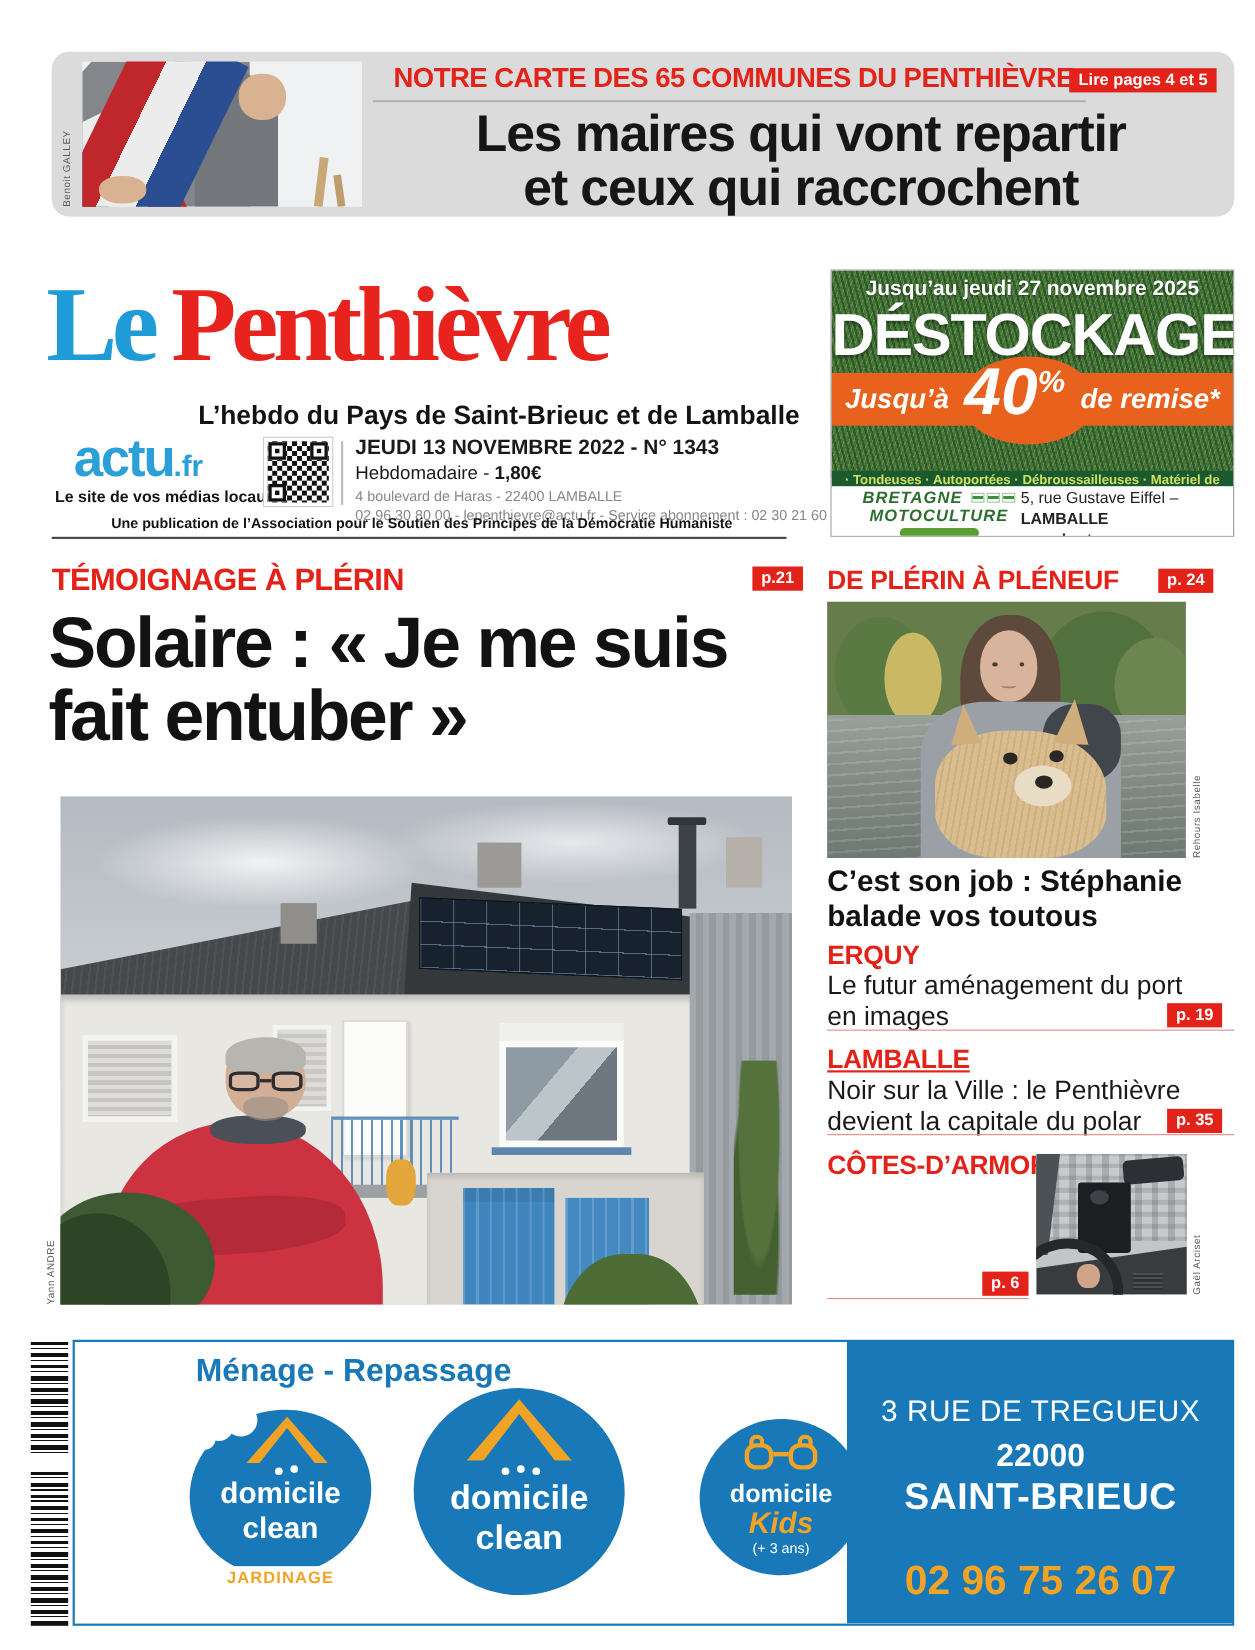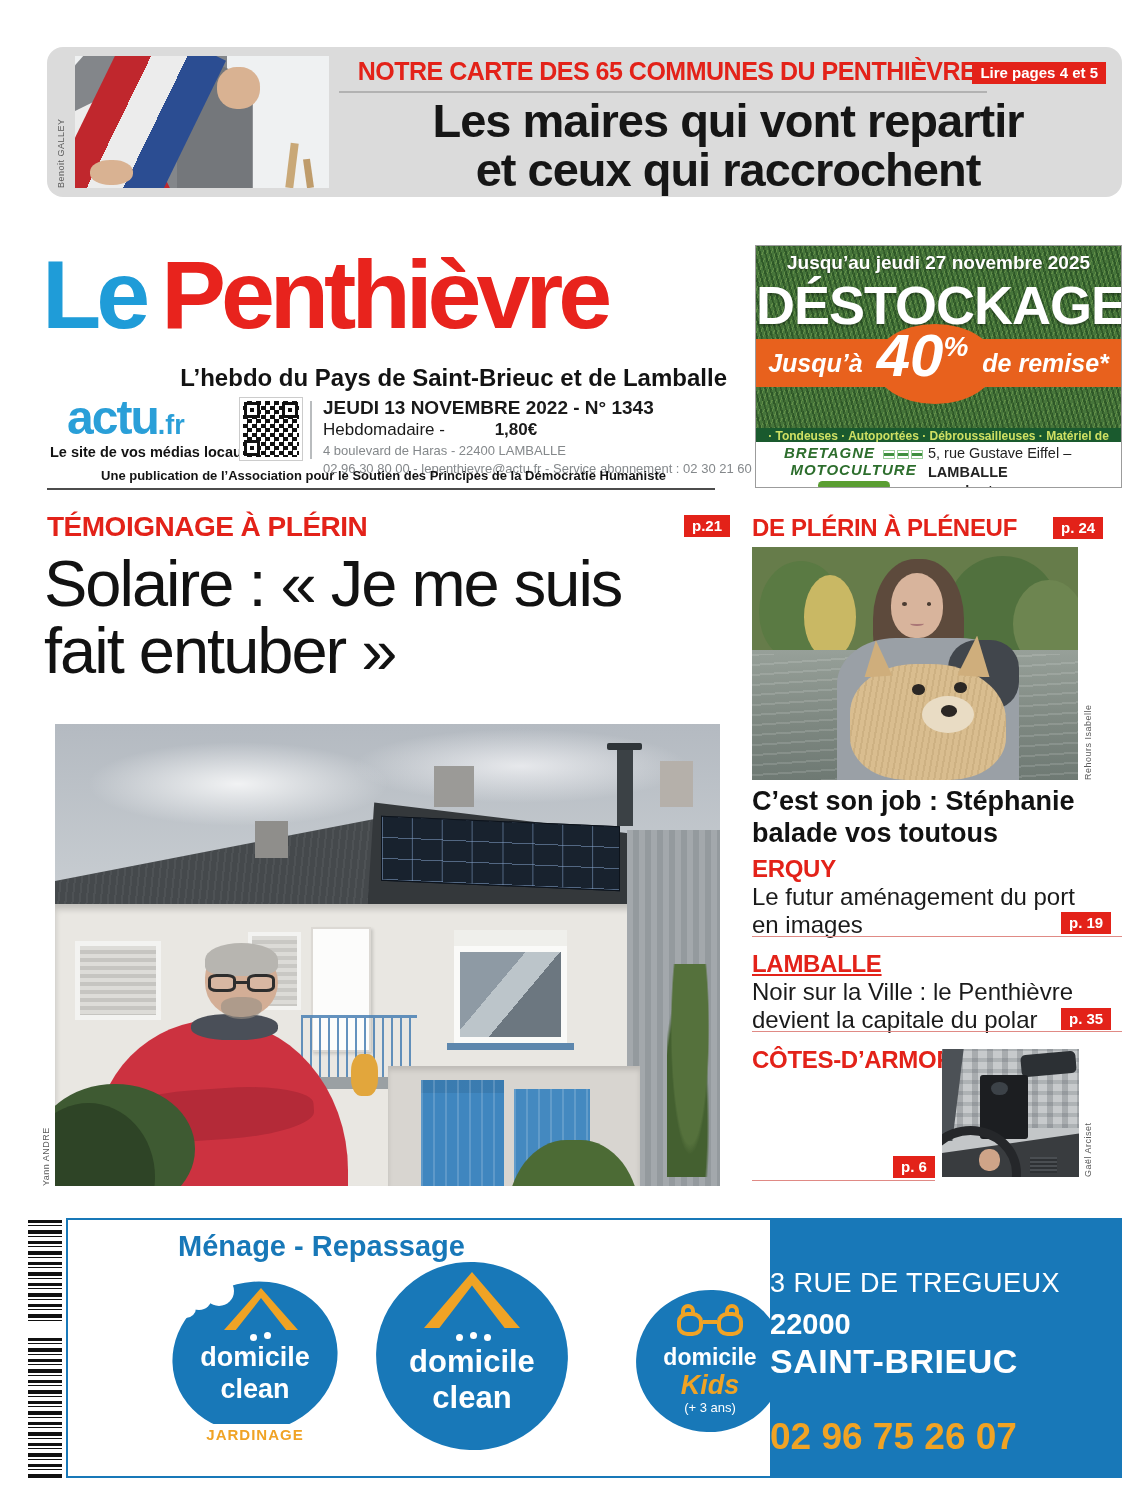--- a/index.html
+++ b/index.html
@@ -22,40 +22,40 @@
   .bp-hand2 { position:absolute; left:6%; bottom:2%; width:17%; height:19%; background:#d9b292; border-radius:46%; }
   .bp-stool { position:absolute; right:13%; bottom:0; width:3.2%; height:34%; background:#c9a877; transform:rotate(7deg); }
   .bp-stool2 { position:absolute; right:7%; bottom:0; width:2.6%; height:22%; background:#bf9c6b; transform:rotate(-8deg); }
   .banner-credit { position:absolute; left:9px; bottom:9px; height:120px; }
   .banner-kicker { position:absolute; left:300px; top:10px; width:640px; text-align:center; font-size:25px; font-weight:bold; color:#e32219; letter-spacing:-.5px; }
   .banner-rule { position:absolute; left:292px; top:44px; width:648px; height:2px; background:#b2b2b2; }
   .banner-badge { position:absolute; right:16px; top:15px; background:#e32219; color:#fff; font-size:15px; font-weight:bold; padding:3px 9px 4px; }
   .banner-headline { position:absolute; left:286px; top:50px; width:790px; text-align:center; font-size:47px; font-weight:bold; color:#161616; line-height:1.04; letter-spacing:-1px; }
 
   
-  .masthead-title { position:absolute; left:42px; top:244px; font-size:97px; font-weight:bold; letter-spacing:-5px; line-height:1.05; white-space:nowrap; }
+  .masthead-title { position:absolute; left:42px; top:244px; font-size:97px; font-weight:bold; letter-spacing:-5px; line-height:1.05; white-space:nowrap;font-family:Liberation Serif, serif; }
   .mh-le { color:#1f9cd8; }
   .mh-rest { color:#e8231d; margin-left:16px; }
   .masthead-tagline { position:absolute; left:45px; top:364px; width:682px; text-align:right; font-size:24px; font-weight:bold; color:#131313; }
 
   
   .actu-logo { position:absolute; left:50px; top:394px; font-weight:bold; color:#2a9fd8; font-size:48px; letter-spacing:-2px; line-height:1;margin-left:17px; }
   .actu-fr { font-size:27px; letter-spacing:0; }
   .actu-tagline { position:absolute; left:50px; top:444px; font-size:14.5px; font-weight:bold; color:#131313; }
   .qr { position:absolute; left:240px; top:398px; width:62px; height:62px; background:
         conic-gradient(#111 25%,#fff 0 50%,#111 0 75%,#fff 0);
         background-size:9px 9px; border:3px solid #fff; outline:1px solid #ccc; }
   .qr-finder { position:absolute; width:16px; height:16px; background:#fff; border:3px solid #111; }
   .qr-finder::after { content:""; position:absolute; left:3px; top:3px; width:4px; height:4px; background:#111; }
   .qr-f1 { left:1px; top:1px; } .qr-f2 { right:1px; top:1px; } .qr-f3 { left:1px; bottom:1px; }
   .pub-divider { position:absolute; left:310px; top:401px; width:2px; height:58px; background:#b9bcbe; }
   .pub-text { position:absolute; left:323px; top:397px; }
   .pub-date { font-size:19px; font-weight:bold; color:#1a1a1a; }
   .pub-freq { font-size:17px; color:#1a1a1a; margin-top:1px; }
-  .pub-price { font-weight:bold;margin-left:45px; }
+  .pub-price { font-weight:bold; }
   .pub-addr, .pub-contact { font-size:13px; color:#84888b; margin-top:3px; }
   .publisher { position:absolute; left:47px; top:468px; width:673px; text-align:center; font-size:13px; font-weight:bold; color:#131313; }
   .pub-rule { position:absolute; left:47px; top:488px; width:668px; height:2px; background:#4c4c4c; }
 
   
   .ad-top { position:absolute; left:755px; top:245px; width:367px; height:243px; border:1px solid #9c9c9c; background:#fff; overflow:hidden; }
   .ad-grass { position:absolute; left:0; top:0; right:0; height:189px; background:#46753a; }
   .ad-grass::before { content:""; position:absolute; inset:0; background:
       repeating-linear-gradient(75deg, rgba(16,52,18,.45) 0 2px, transparent 2px 5px),
       repeating-linear-gradient(-68deg, rgba(190,226,120,.22) 0 1px, transparent 1px 4px); }
@@ -75,21 +75,21 @@
   .ad-flags { display:inline-block; vertical-align:middle; margin-left:6px; }
   .ad-flag { display:inline-block; width:12px; height:9px; margin-left:2px; background:linear-gradient(to bottom,#fff 0 33%,#3f8f3f 33% 66%,#fff 66%); border:1px solid #9c9; }
   .ad-pill { width:72px; height:9px; background:#5a9e32; border-radius:5px; margin:2px auto 0; }
   .ad-contact { position:absolute; left:172px; top:2px; font-size:14.5px; color:#232323; line-height:1.3; }
   .ad-city, .ad-web, .ad-phone { font-weight:bold; }
 
   
   .ms-kicker { position:absolute; left:47px; top:511px; font-size:28px; font-weight:bold; color:#e32219; letter-spacing:-.5px; }
   .badge { background:#e32219; color:#fff; font-size:15px; font-weight:bold; padding:2px 8px 3px; display:inline-block; }
   .ms-badge { position:absolute; left:684px; top:515px; }
-  .ms-headline { position:absolute; left:44px; top:551px; width:690px; font-size:65px; font-weight:normal; color:#121212; line-height:1.03; letter-spacing:-2px; }
+  .ms-headline { position:absolute; left:44px; top:551px; width:690px; font-size:65px; font-weight:bold; color:#121212; line-height:1.03; letter-spacing:-2px; }
   .ms-photo { position:absolute; left:55px; top:724px; width:665px; height:462px; overflow:hidden; background:#cfd3d6; }
   .ms-credit { position:absolute; left:41px; top:1106px; height:80px; }
 
   
   .mp-sky { position:absolute; inset:0; background:linear-gradient(180deg,#b4bac1 0%,#ccd1d5 45%,#e3e6e8 75%); }
   .mp-cloud1 { position:absolute; left:5%; top:4%; width:45%; height:18%; background:radial-gradient(closest-side, rgba(255,255,255,.8), transparent); }
   .mp-cloud2 { position:absolute; left:45%; top:1%; width:50%; height:16%; background:radial-gradient(closest-side, rgba(250,250,252,.7), transparent); }
   .mp-roof-left { position:absolute; inset:0; background:#45494c; clip-path:polygon(0 34%,50% 20%,55% 39%,0 56%); }
   .mp-roof-right { position:absolute; inset:0; background:#34383b; clip-path:polygon(48% 17%,94% 25%,94% 40%,47% 39%); }
   .mp-rooftex { position:absolute; inset:0; background:repeating-linear-gradient(96deg, rgba(255,255,255,.05) 0 2px, transparent 2px 7px); clip-path:polygon(0 34%,50% 20%,55% 39%,0 56%,0 34%); }
@@ -191,21 +191,21 @@
   .logo3 { position:absolute; left:568px; top:70px; width:148px; height:142px; }
   .logo3 .dc-oval { inset:0; transform:rotate(-9deg); }
   .jardinage { position:absolute; left:50%; top:142px; transform:translateX(-50%); background:#fff; color:#f0a325; border:2px solid #fff; font-size:15px; font-weight:bold; letter-spacing:1px; padding:0 7px; white-space:nowrap; }
   .kids-word { color:#f0a325; font-style:italic; }
   .kids-icon { position:absolute; left:50%; top:14px; transform:translateX(-50%); width:74px; height:34px; }
   .kids-lens { position:absolute; top:8px; width:26px; height:24px; border:4px solid #f0a325; border-radius:40%; }
   .kids-lens.r { right:4px; } .kids-lens.l { left:4px; }
   .kids-bridge { position:absolute; left:30px; top:16px; width:14px; height:4px; background:#f0a325; }
   .kids-ear { position:absolute; top:0; width:14px; height:10px; border:4px solid #f0a325; border-bottom:none; border-radius:10px 10px 0 0; }
   .kids-ear.l { left:8px; } .kids-ear.r { right:8px; }
-  .blue-panel { position:absolute; left:702px; top:0; width:352px; height:256px; background:#1878b8; color:#fff; }
+  .blue-panel { position:absolute; left:702px; top:0; width:352px; height:256px; background:#1878b8; color:#fff; text-align:center; }
   .bp-line1 { position:absolute; top:48px; width:100%; font-size:27px; letter-spacing:.5px; }
   .bp-line2 { position:absolute; top:88px; width:100%; font-size:29px; font-weight:bold; }
   .bp-line3 { position:absolute; top:122px; width:100%; font-size:34px; font-weight:bold; letter-spacing:.5px; }
   .bp-phone { position:absolute; top:196px; width:100%; font-size:37px; font-weight:bold; color:#f0a325; }
 </style>
 </head>
 <body>
 
 <div id="page">
 

